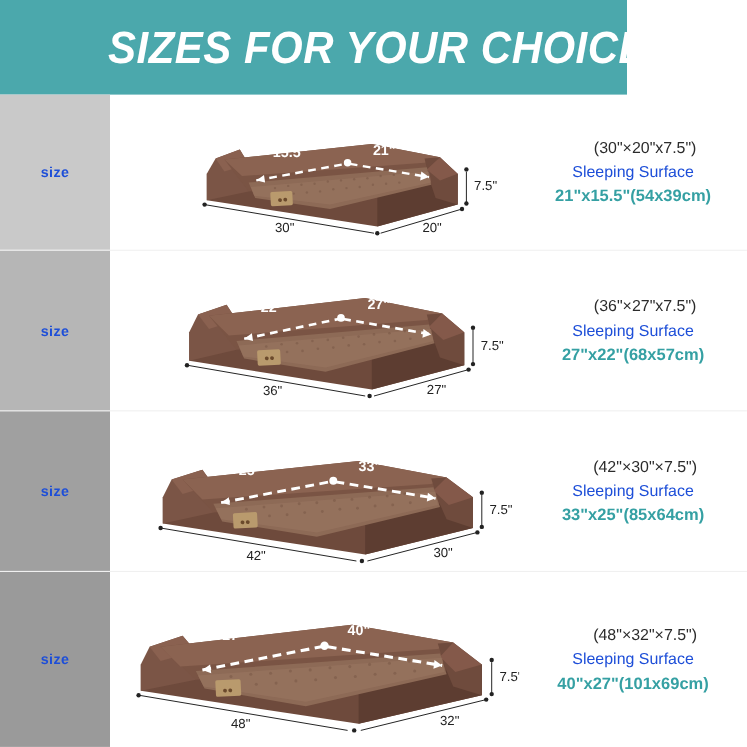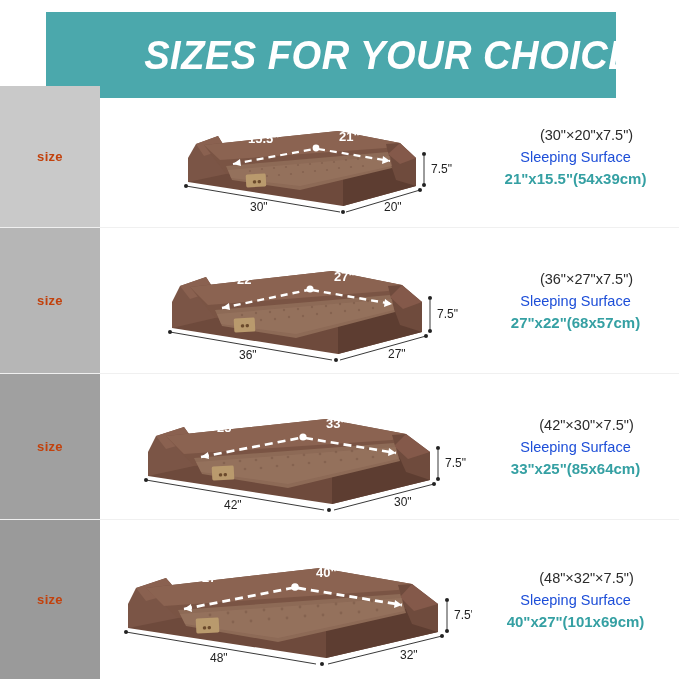--- a/index.html
+++ b/index.html
@@ -6,23 +6,22 @@
   body{
     width:679px;height:679px;
     background:#ffffff;
     font-family:"Liberation Sans","DejaVu Sans",sans-serif;
     overflow:hidden;
   }
   .page{position:relative;width:679px;height:679px;}
 
   
   .header{
-    position:absolute;left:0;top:12px;width:570px;height:86px;
+    position:absolute;left:0;top:0;width:570px;height:86px;
     background:#4ba8ac;
-    margin-left:46px;
   }
   .header-title{
     position:absolute;left:0;top:0;width:679px;height:86px;
     display:flex;align-items:center;justify-content:center;
     color:#ffffff;
     font-size:41px;
     font-weight:bold;
     font-style:italic;
     letter-spacing:0.5px;
     transform:scaleX(.93);
@@ -51,21 +50,21 @@
     width:100px;
     flex:0 0 100px;
     display:flex;align-items:center;justify-content:center;
     box-sizing:border-box;
   }
   .size-cell .size-box{
     position:absolute;left:0;top:0;right:0;bottom:0;
   }
   .size-label{
     position:relative;
-    color:#c2410c;
+    color:#1d4ed8;
     font-size:13px;
     font-weight:bold;
     letter-spacing:.3px;
   }
 
   .bed-cell{
     position:relative;
     flex:1 1 auto;
     width:372px;
   }

